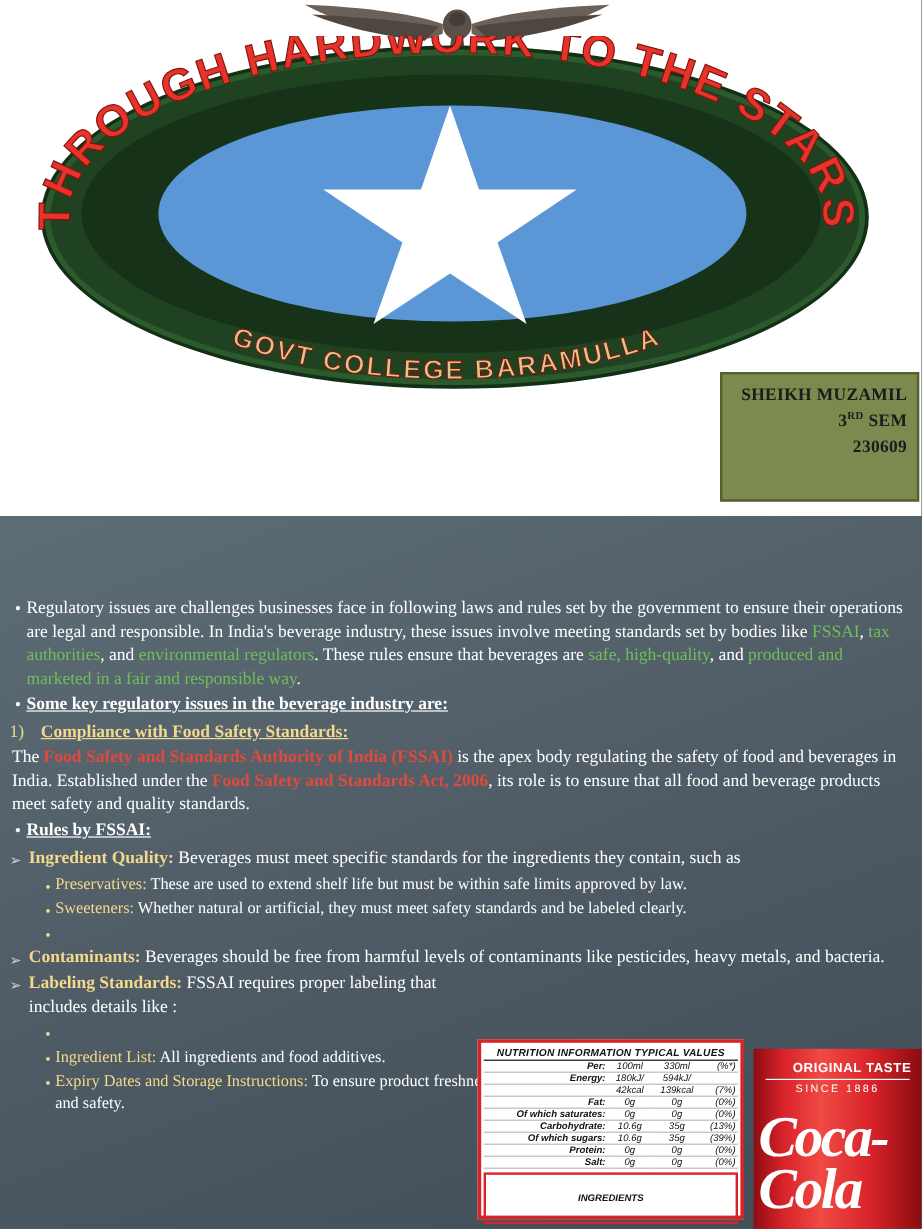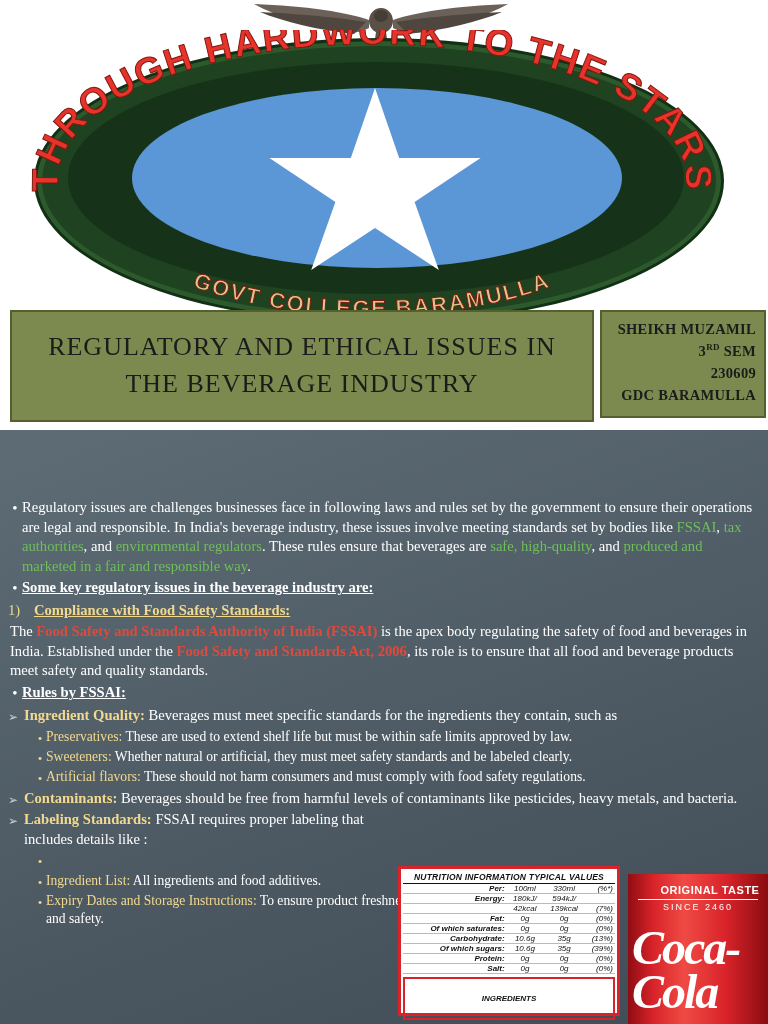--- a/index.html
+++ b/index.html
@@ -369,29 +369,25 @@
       <svg class="arc-text arc-text-bottom" viewBox="0 0 700 300">
         <defs>
           <path id="collegeArc" d="M 80 182 A 272 118 0 0 0 620 182"></path>
         </defs>
         <text>
           <textPath href="#collegeArc" startOffset="50%" text-anchor="middle">GOVT COLLEGE BARAMULLA</textPath>
         </text>
       </svg>
     </div>
 
-    <div class="title-box">
-      <div class="t">REGULATORY AND ETHICAL ISSUES IN THE BEVERAGE INDUSTRY</div>
-    </div>
 
     <div class="author-box">
       <div>SHEIKH MUZAMIL</div>
       <div><span>3</span><span class="sup">RD</span><span> SEM</span></div>
       <div>230609</div>
-      <div>GDC BARAMULLA</div>
     </div>
   </div>
 
 
   <div class="body">
 
     <div class="bullet-row">
       <div class="bullet-dot">•</div>
       <div class="txt">
         <span>Regulatory issues are challenges businesses face in following laws and rules set by the government to ensure their operations are legal and responsible. In India's beverage industry, these issues involve meeting standards set by bodies like </span><span class="green">FSSAI</span><span>, </span><span class="green">tax authorities</span><span>, and </span><span class="green">environmental regulators</span><span>. These rules ensure that beverages are </span><span class="green">safe, high-quality</span><span>, and </span><span class="green">produced and marketed in a fair and responsible way</span><span>.</span>
@@ -430,23 +426,20 @@
       </div>
     </div>
     <div class="bullet-row indent1 small-list sub-item">
       <div class="sub-dot">•</div>
       <div class="txt">
         <span class="yellow-plain">Sweeteners:</span><span> Whether natural or artificial, they must meet safety standards and be labeled clearly.</span>
       </div>
     </div>
     <div class="bullet-row indent1 small-list sub-item">
       <div class="sub-dot">•</div>
-      <div class="txt">
-        <span class="yellow-plain">Artificial flavors:</span><span> These should not harm consumers and must comply with food safety regulations.</span>
-      </div>
     </div>
 
     <div class="bullet-row">
       <div class="arrow">➢</div>
       <div class="txt">
         <span class="yellow">Contaminants:</span><span> Beverages should be free from harmful levels of contaminants like pesticides, heavy metals, and bacteria.</span>
       </div>
     </div>
 
     <div class="bullet-row" style="width:390px;">
@@ -531,17 +524,17 @@
         <td class="pct">(0%)</td>
       </tr>
     </tbody>
       </table>
     <div class="nutri-foot">INGREDIENTS</div>
   </div>
 
   <div class="can">
     <div class="banner">ORIGINAL TASTE</div>
     <div class="rule"></div>
-    <div class="since">SINCE 2460</div>
+    <div class="since">SINCE 1886</div>
     <div class="script">Coca-Cola</div>
   </div>
 
 </div>
 
 </body></html>

